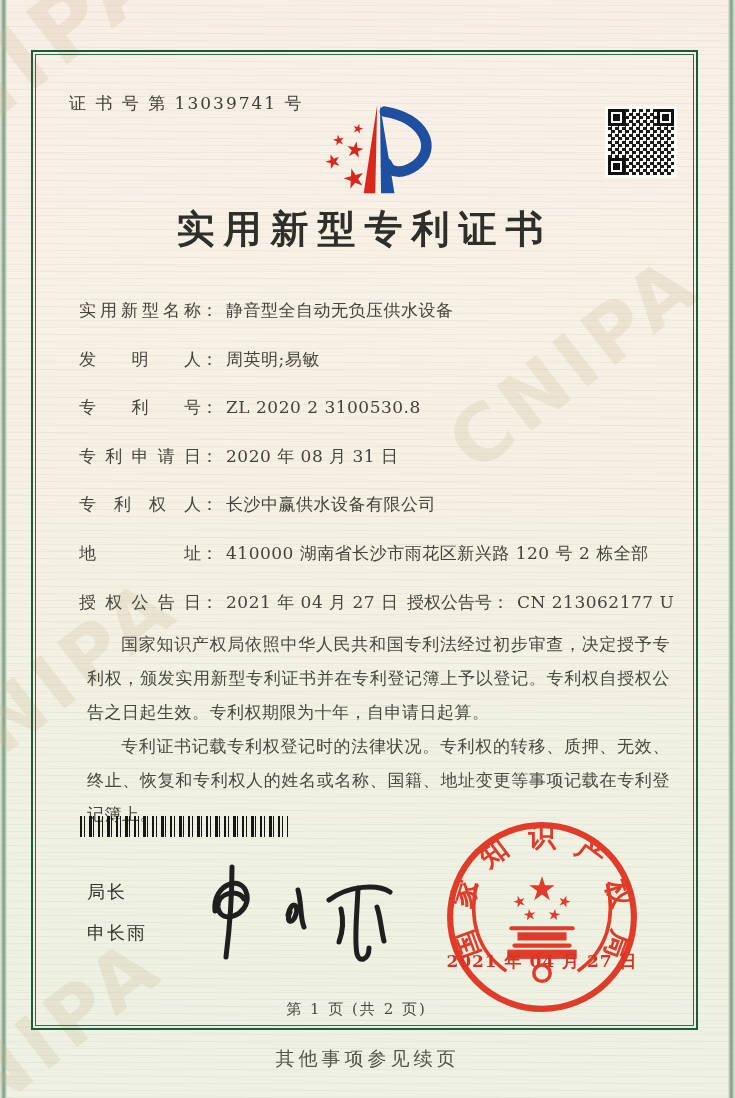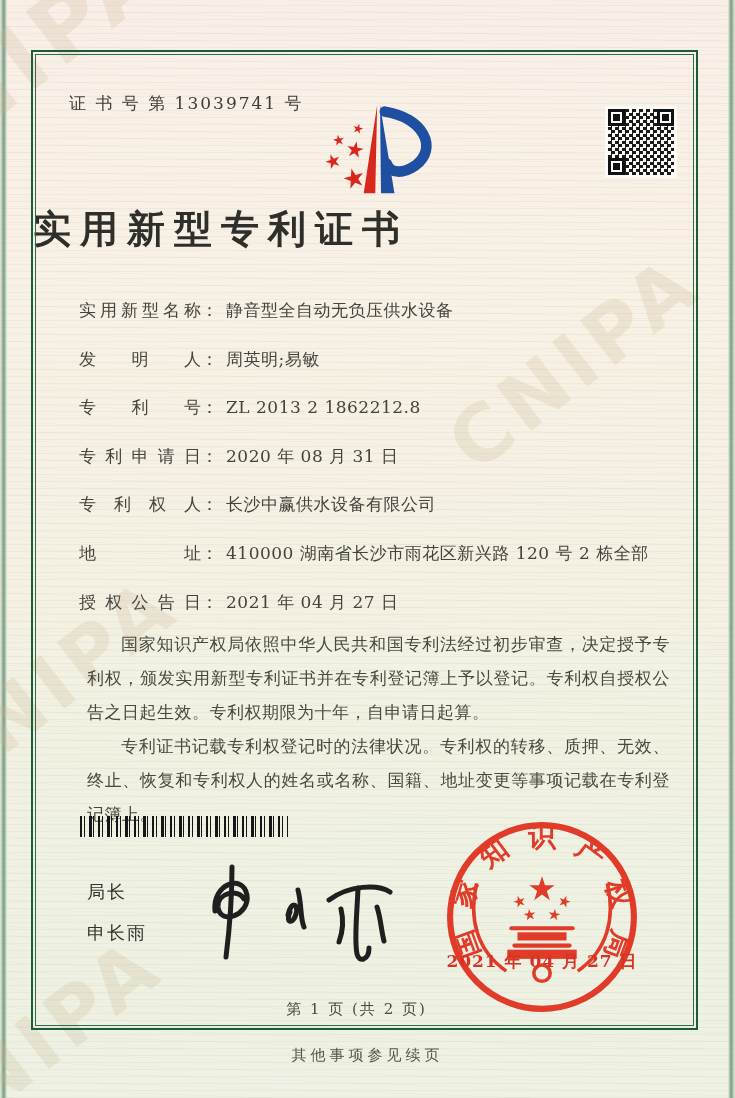--- a/index.html
+++ b/index.html
@@ -46,21 +46,21 @@
   }
   .qr-noise {
     position:relative; width:100%; height:100%;
     background:repeating-conic-gradient(#1b1b1b 0% 25%, rgba(0,0,0,0) 0% 50%) 0 0/7px 7px;
   }
   .finder { position:absolute; width:17px; height:17px; border:3px solid #111; background:#fff; }
   .finder::after { content:""; position:absolute; inset:2px; background:#111; }
   .f-tl { left:0; top:0; } .f-tr { right:0; top:0; } .f-bl { left:0; bottom:0; }
 
   .title {
-    position:absolute; left:0; right:0; top:152px; text-align:left;
+    position:absolute; left:0; right:0; top:152px; text-align:center;
     font-size:38px; font-weight:bold; color:#2e2e2a; letter-spacing:9px;
   }
 
   .fields { position:absolute; left:46px; right:24px; top:247px; }
   .field-row { height:48.6px; white-space:nowrap; font-size:17px; color:#44443e; position:relative; }
   .flabel {
     display:inline-block; width:122px; text-align:justify; text-align-last:justify;
     vertical-align:bottom;
   }
   .fcolon { margin-right:8px; }
@@ -91,21 +91,21 @@
           mix-blend-mode:multiply; opacity:.95; }
   .seal svg { width:100%; height:100%; }
   .seal-date {
     position:absolute; left:-18px; right:-18px; top:130px; text-align:center;
     font-size:17px; font-weight:bold; color:#d5281c; letter-spacing:1px;
     font-family:"DejaVu Serif","Liberation Serif",serif;
   }
 
   .page-footer { position:absolute; left:0; right:16px; top:948px; text-align:center; font-size:15px; color:#4a4a44; letter-spacing:2px; }
 
-  .note { position:absolute; left:0; right:0; top:1046px; text-align:center; font-size:15px; color:#55544a; letter-spacing:4px; z-index:1; }
+  .note { position:absolute; left:0; right:0; top:1046px; text-align:center; font-size:19px; color:#55544a; letter-spacing:4px; z-index:1; }
 </style>
 </head>
 <body>
 
 <div class="edge-strip edge-left"></div>
 <div class="edge-strip edge-right"></div>
 
 <span class="watermark wm1">CNIPA</span>
 <span class="watermark wm2">CNIPA</span>
 <span class="watermark wm3">CNIPA</span>
@@ -142,33 +142,36 @@
   <h1 class="title">实用新型专利证书</h1>
 
   <div class="fields">
     <div class="field-row">
       <span class="flabel">实用新型名称</span><span class="fcolon">：</span><span class="fvalue">静音型全自动无负压供水设备</span>
     </div>
     <div class="field-row">
       <span class="flabel">发明人</span><span class="fcolon">：</span><span class="fvalue">周英明;易敏</span>
     </div>
     <div class="field-row">
-      <span class="flabel">专利号</span><span class="fcolon">：</span><span class="fvalue">ZL 2013 2 1862212.8</span>
+      <span class="flabel">专利号</span><span class="fcolon">：</span><span class="fvalue">ZL 2020 2 3100530.8</span>
     </div>
     <div class="field-row">
       <span class="flabel">专利申请日</span><span class="fcolon">：</span><span class="fvalue">2020 年 08 月 31 日</span>
     </div>
     <div class="field-row">
       <span class="flabel">专利权人</span><span class="fcolon">：</span><span class="fvalue">长沙中赢供水设备有限公司</span>
     </div>
     <div class="field-row">
       <span class="flabel">地址</span><span class="fcolon">：</span><span class="fvalue">410000  湖南省长沙市雨花区新兴路 120 号 2 栋全部</span>
     </div>
     <div class="field-row">
       <span class="flabel">授权公告日</span><span class="fcolon">：</span><span class="fvalue">2021 年 04 月 27 日</span>
+      <span class="grant-cell">
+        <span>授权公告号</span><span class="fcolon">：</span><span class="fvalue">CN 213062177 U</span>
+      </span>
     </div>
   </div>
 
   <div class="paras">
     <p class="para">国家知识产权局依照中华人民共和国专利法经过初步审查，决定授予专利权，颁发实用新型专利证书并在专利登记簿上予以登记。专利权自授权公告之日起生效。专利权期限为十年，自申请日起算。</p>
     <p class="para">专利证书记载专利权登记时的法律状况。专利权的转移、质押、无效、终止、恢复和专利权人的姓名或名称、国籍、地址变更等事项记载在专利登记簿上。</p>
   </div>
 
   <div class="barcode"></div>
 

